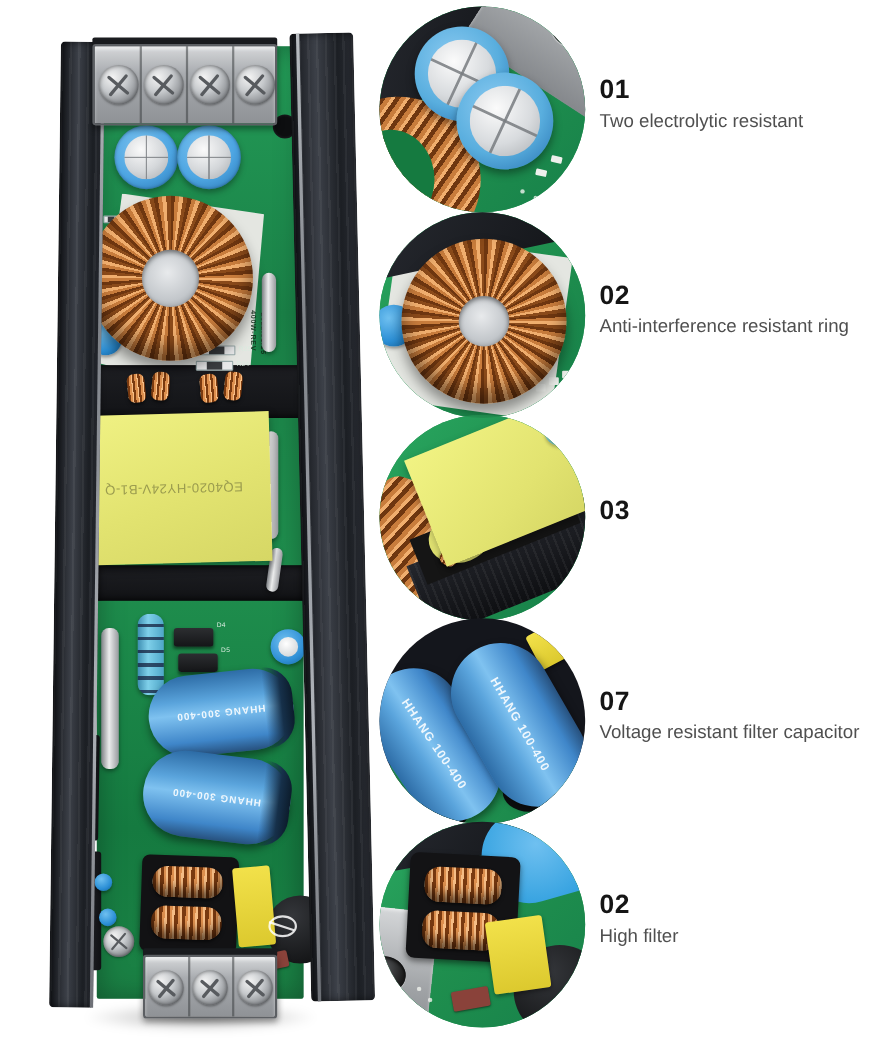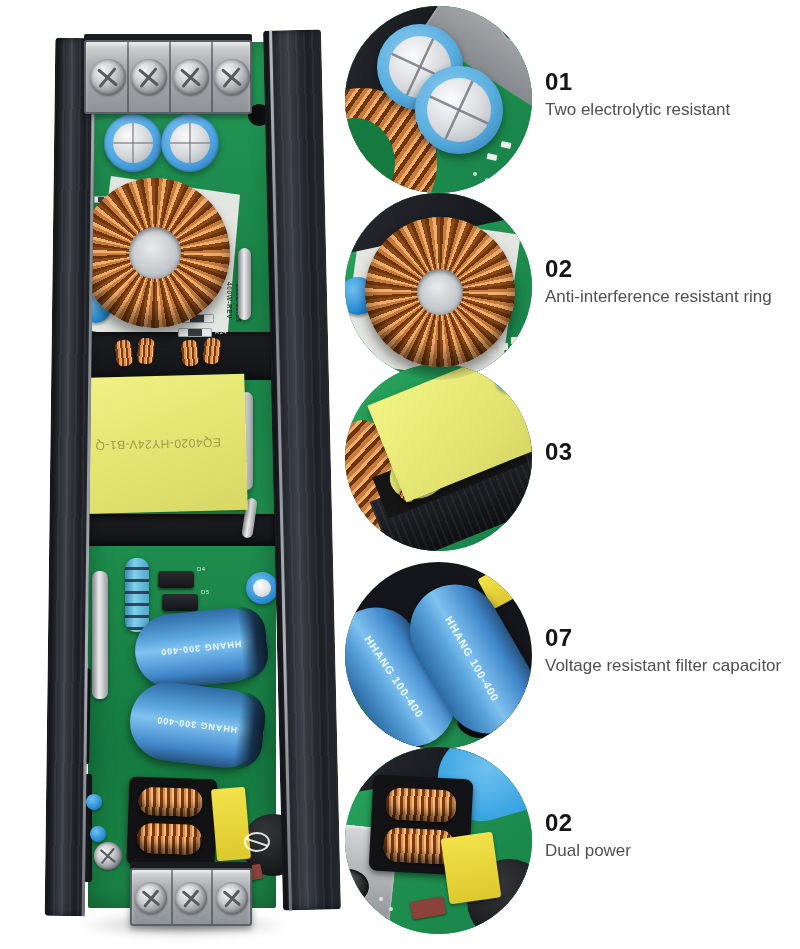--- a/index.html
+++ b/index.html
@@ -313,21 +313,21 @@
       <div class="pad" style="left:166px;top:144px;width:9px;height:7px"></div>
       <div class="dot" style="left:12px;top:150px"></div>
       <div class="dot" style="left:20px;top:158px"></div>
     </div>
     <div class="ftext">
       <div class="fnum">02</div>
       <div class="fcap">Anti-interference resistant ring</div>
     </div>
   </div>
 
-  <div class="feature-row" style="top:364px">
+  <div class="feature-row" style="top:377px">
     <div class="inset">
       <div class="pcb-bg"></div>
       <div class="coil-stripe" style="left:-12px;top:60px;width:70px;height:110px;border-radius:16px;transform:rotate(18deg)"></div>
       <div class="dark-wedge" style="left:30px;top:96px;width:210px;height:70px;transform:rotate(-22deg);background:repeating-linear-gradient(90deg,rgba(255,255,255,.05) 0 2px,rgba(0,0,0,0) 2px 7px),linear-gradient(180deg,#24262c,#0e0f12)"></div>
       <div class="abs" style="left:30px;top:84px;width:150px;height:44px;transform:rotate(-22deg);background:#151515;z-index:1"></div>
       <div class="abs" style="left:44px;top:86px;width:60px;height:48px;border-radius:50%;transform:rotate(-22deg);background:radial-gradient(circle at 45% 40%,#eef07f,#d9da67);z-index:1"></div>
       <div class="coil-tuft" style="left:58px;top:112px;transform:rotate(30deg);z-index:2"></div>
       <div class="abs" style="left:36px;top:8px;width:160px;height:104px;transform:rotate(-22deg);background:linear-gradient(150deg,#f1f383,#e2e370 60%,#d4d563);box-shadow:0 4px 8px rgba(0,0,0,.35);z-index:2"></div>
       <div class="disc-cap" style="left:150px;top:2px;width:26px;height:26px;opacity:.7"></div>
     </div>
@@ -375,17 +375,17 @@
         <div class="coil" style="left:14px;top:52px;width:70px;height:34px"></div>
       </div>
       <div class="yellow-box" style="left:100px;top:88px;width:52px;height:66px;transform:rotate(-8deg);z-index:2"></div>
       <div class="round-cap-black" style="left:122px;top:112px;width:84px;height:84px;z-index:1"></div>
       <div class="red-part" style="left:66px;top:152px;width:34px;height:18px;transform:rotate(-10deg);z-index:2"></div>
       <div class="dot" style="left:34px;top:150px"></div>
       <div class="dot" style="left:44px;top:160px"></div>
     </div>
     <div class="ftext">
       <div class="fnum">02</div>
-      <div class="fcap">Dual power</div>
+      <div class="fcap">High filter</div>
     </div>
   </div>
 
 </div>
 
 </body></html>

